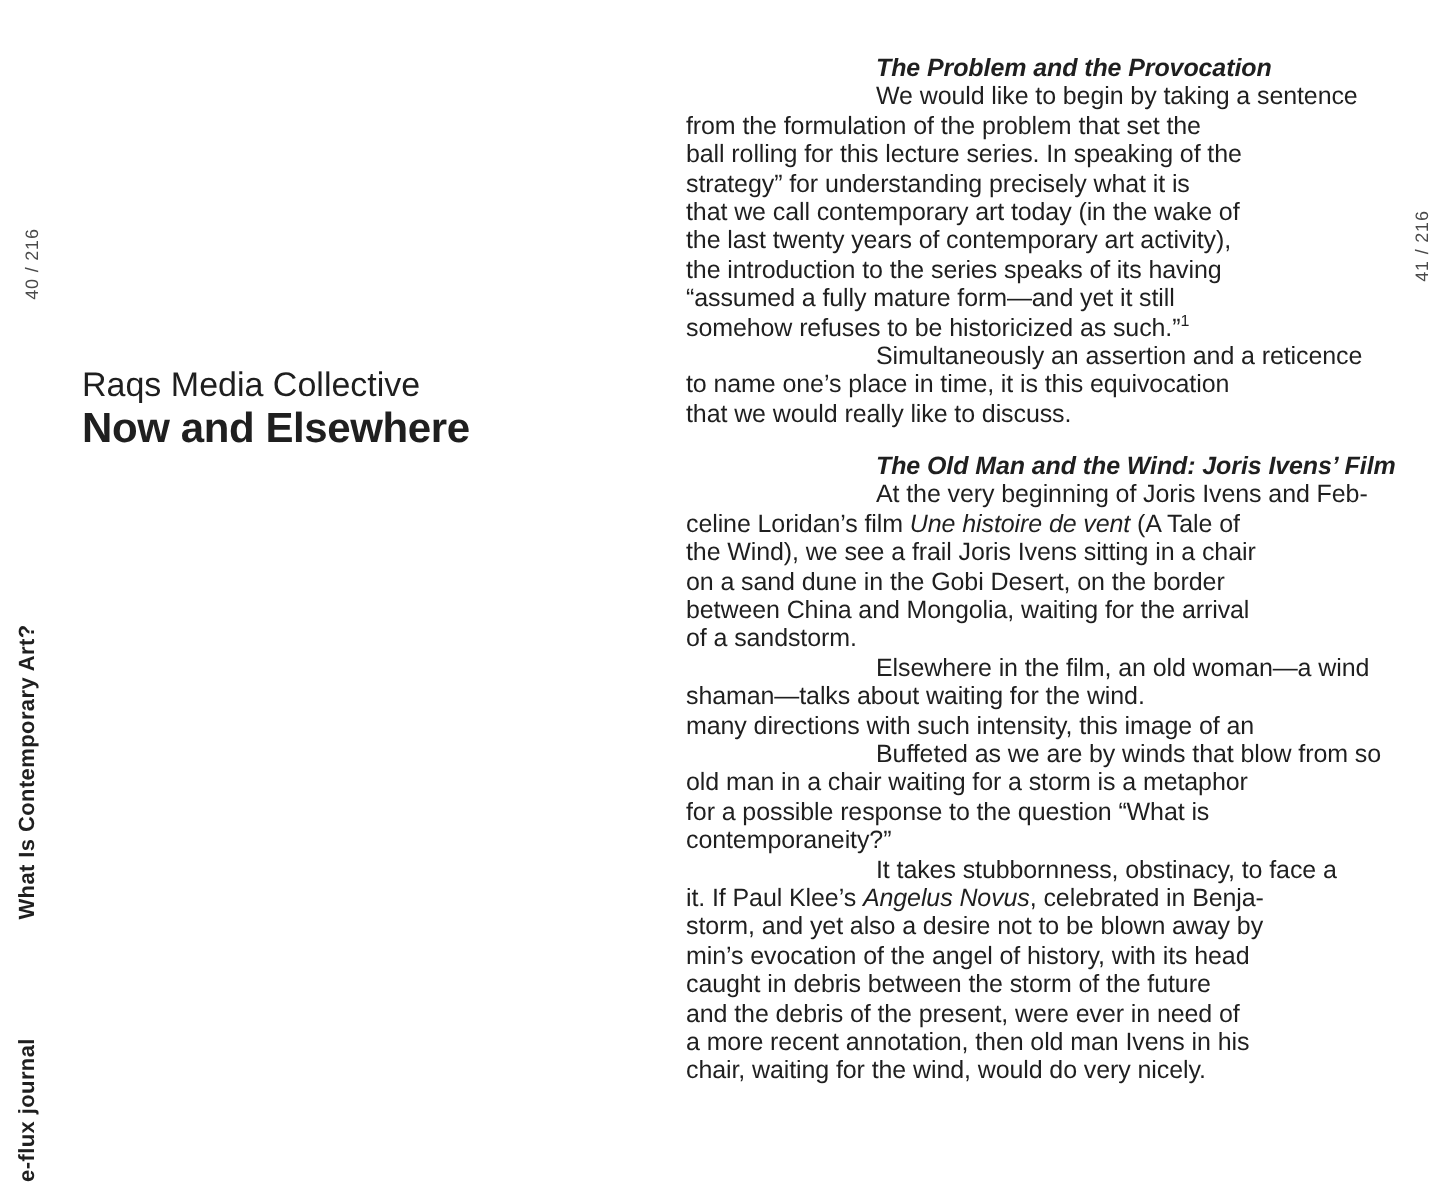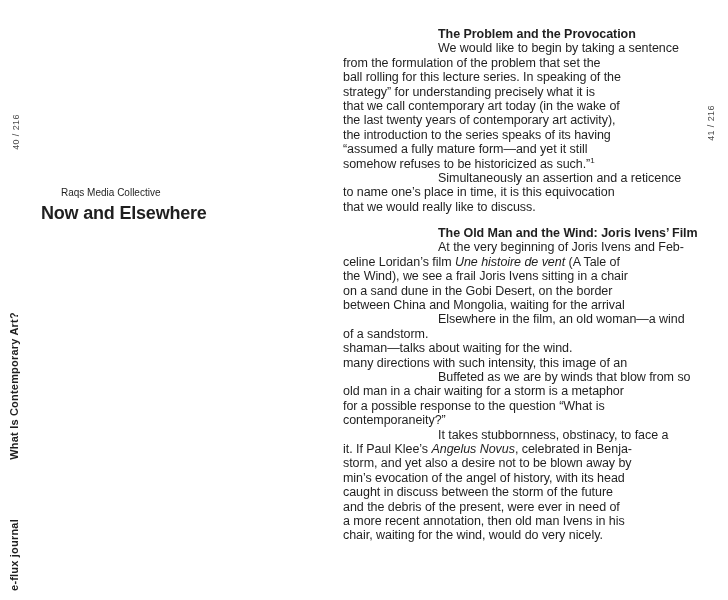--- a/index.html
+++ b/index.html
@@ -37,33 +37,33 @@
   .sidebar {
     font-size: 11px;
     font-weight: 700;
     letter-spacing: 0.2px;
     color: var(--text, #1f1f1f);
   }
   .sidebar-series  { left: 14px; top: 386px; }
   .sidebar-journal { left: 14px; top: 555px; }
   
   .byline { position: absolute; left: 41px; top: 186px; }
-  .author { font-size: 10px; line-height: 13px; margin-left: 20px; }
-  .title  { font-size: 18px; font-weight: 700; letter-spacing: -0.2px; margin-top: 4px; }
+  .author { font-size: 17px; line-height: 13px; }
+  .title  { font-size: 21px; font-weight: 700; letter-spacing: -0.2px; margin-top: 4px; }
   
   .body-col { position: absolute; left: 343px; top: 27px; width: 336px; }
   .line {
     font-size: 12.5px;
     line-height: 14.4px;
     height: 14.4px;
     white-space: nowrap;
     letter-spacing: -0.05px;
   }
   .line.indent  { padding-left: 95px; }
-  .line.heading { font-weight: 700; }
+  .line.heading { font-weight: 700; font-style: italic; }
   .spacer { height: 12px; }
   sup { font-size: 8px; line-height: 0; vertical-align: super; }
 </style>
 </head>
 <body>
 
 <div class="page">
 
   <div class="vert pagenum pagenum-left">40 / 216</div>
 
@@ -92,31 +92,31 @@
       <div class="line indent"><span>Simultaneously an assertion and a reticence</span></div>
       <div class="line"><span>to name one’s place in time, it is this equivocation</span></div>
       <div class="line"><span>that we would really like to discuss.</span></div>
       <div class="spacer"></div>
       <div class="line heading indent"><span>The Old Man and the Wind: Joris Ivens’ Film</span></div>
       <div class="line indent"><span>At the very beginning of Joris Ivens and Feb-</span></div>
       <div class="line"><span>celine Loridan’s film </span><i>Une histoire de vent</i><span> (A Tale of</span></div>
       <div class="line"><span>the Wind), we see a frail Joris Ivens sitting in a chair</span></div>
       <div class="line"><span>on a sand dune in the Gobi Desert, on the border</span></div>
       <div class="line"><span>between China and Mongolia, waiting for the arrival</span></div>
+      <div class="line"><span>of a sandstorm.</span></div>
       <div class="line indent"><span>Elsewhere in the film, an old woman—a wind</span></div>
-      <div class="line"><span>of a sandstorm.</span></div>
       <div class="line"><span>shaman—talks about waiting for the wind.</span></div>
       <div class="line"><span>many directions with such intensity, this image of an</span></div>
       <div class="line indent"><span>Buffeted as we are by winds that blow from so</span></div>
       <div class="line"><span>old man in a chair waiting for a storm is a metaphor</span></div>
       <div class="line"><span>for a possible response to the question “What is</span></div>
       <div class="line"><span>contemporaneity?”</span></div>
       <div class="line indent"><span>It takes stubbornness, obstinacy, to face a</span></div>
       <div class="line"><span>it. If Paul Klee’s </span><i>Angelus Novus</i><span>, celebrated in Benja-</span></div>
       <div class="line"><span>storm, and yet also a desire not to be blown away by</span></div>
       <div class="line"><span>min’s evocation of the angel of history, with its head</span></div>
-      <div class="line"><span>caught in discuss between the storm of the future</span></div>
+      <div class="line"><span>caught in debris between the storm of the future</span></div>
       <div class="line"><span>and the debris of the present, were ever in need of</span></div>
       <div class="line"><span>a more recent annotation, then old man Ivens in his</span></div>
       <div class="line"><span>chair, waiting for the wind, would do very nicely.</span></div>
     </div>
 
 </div>
 
 </body></html>

